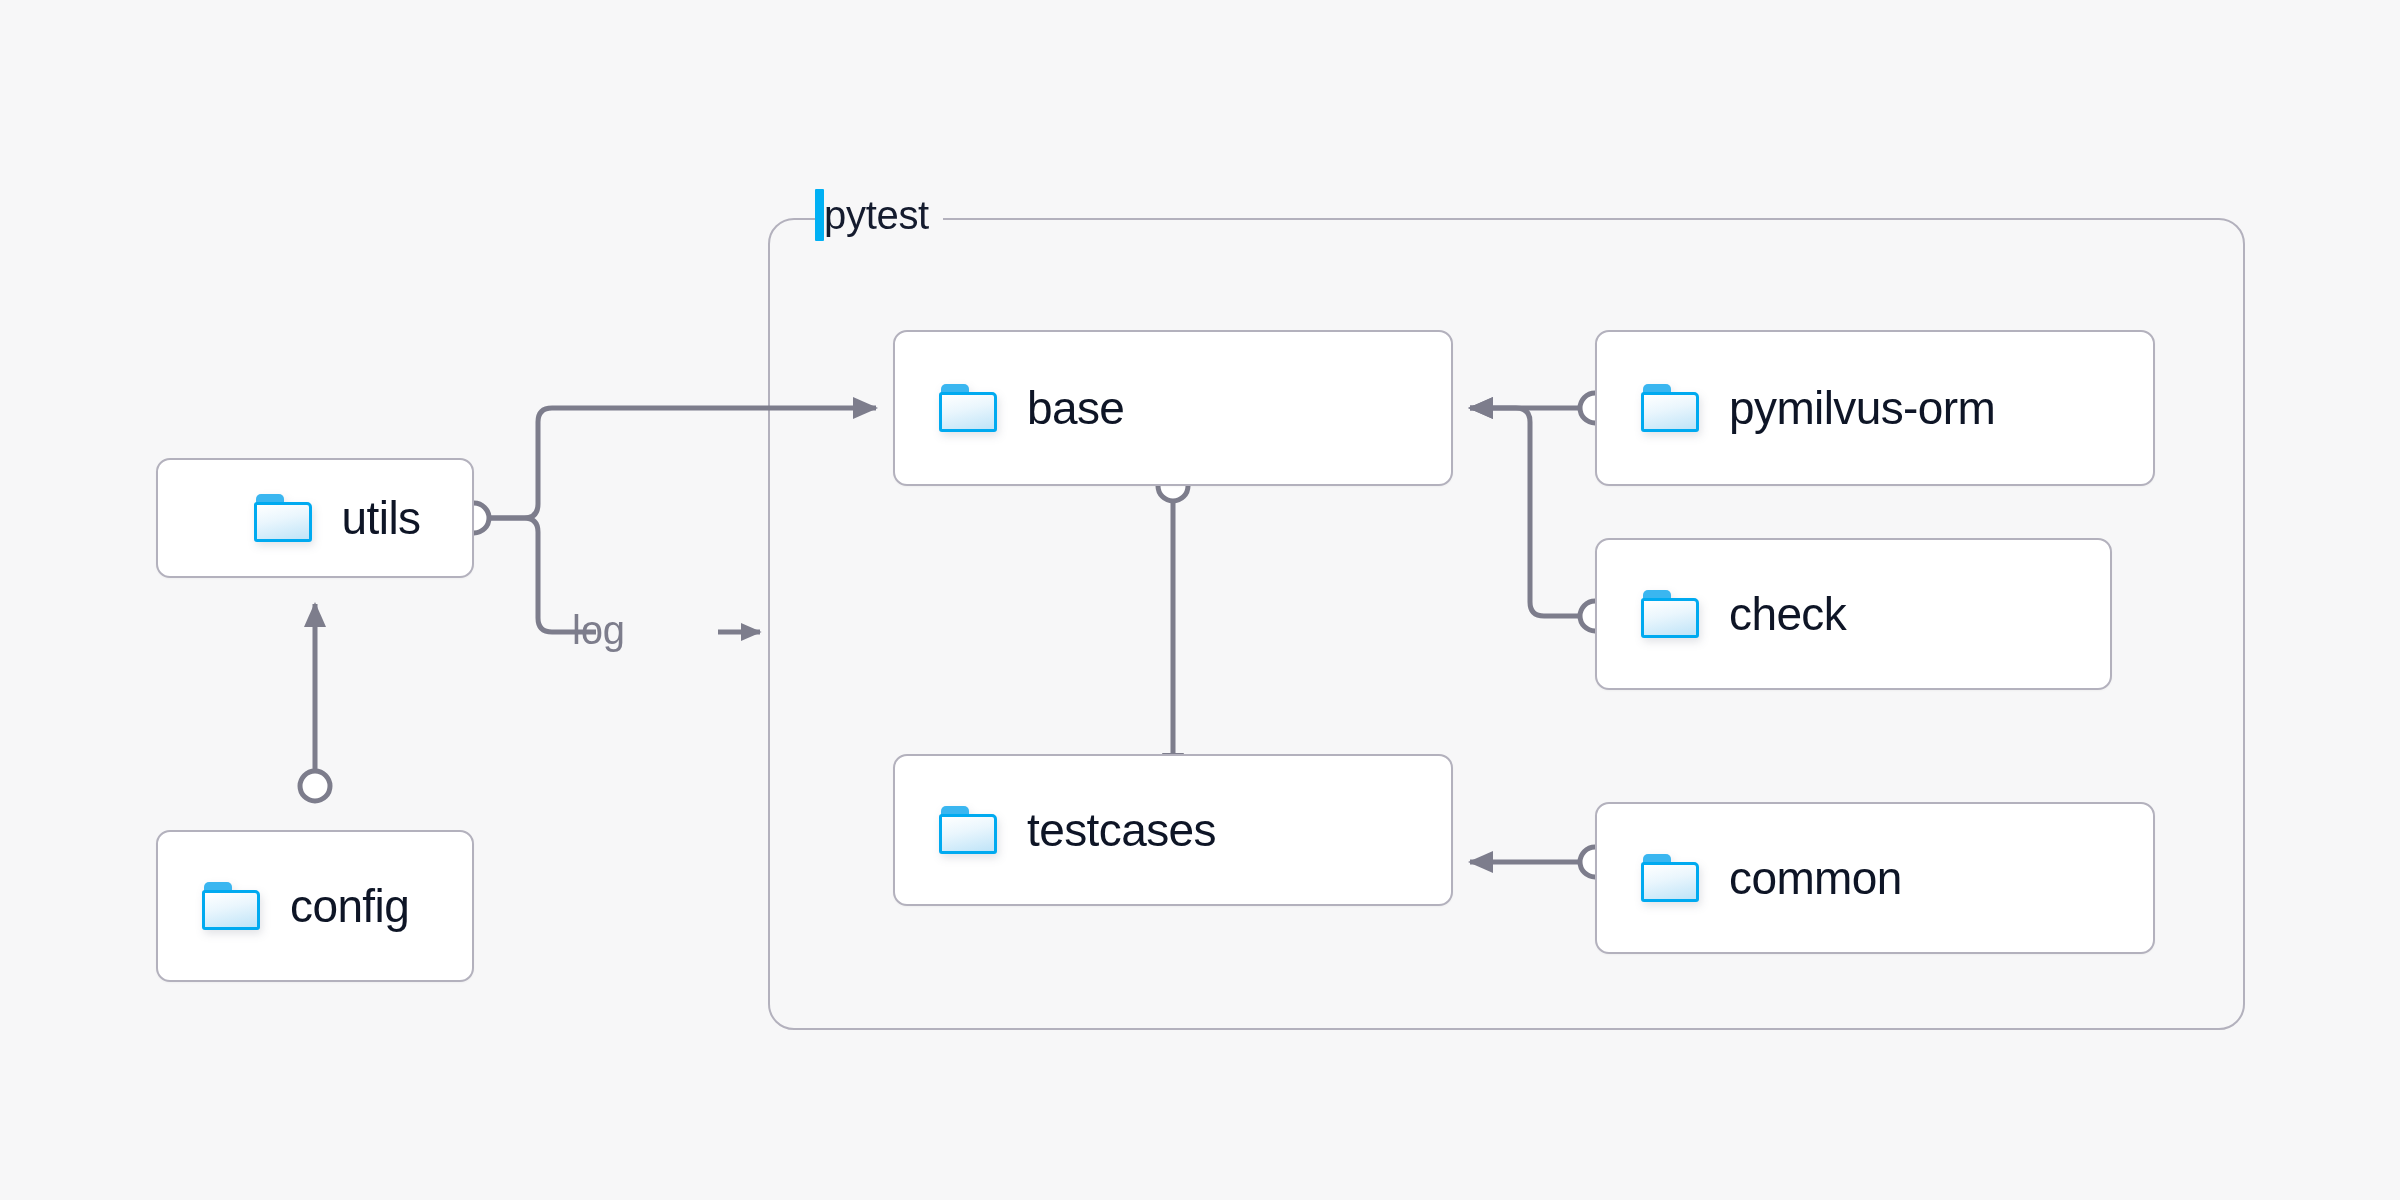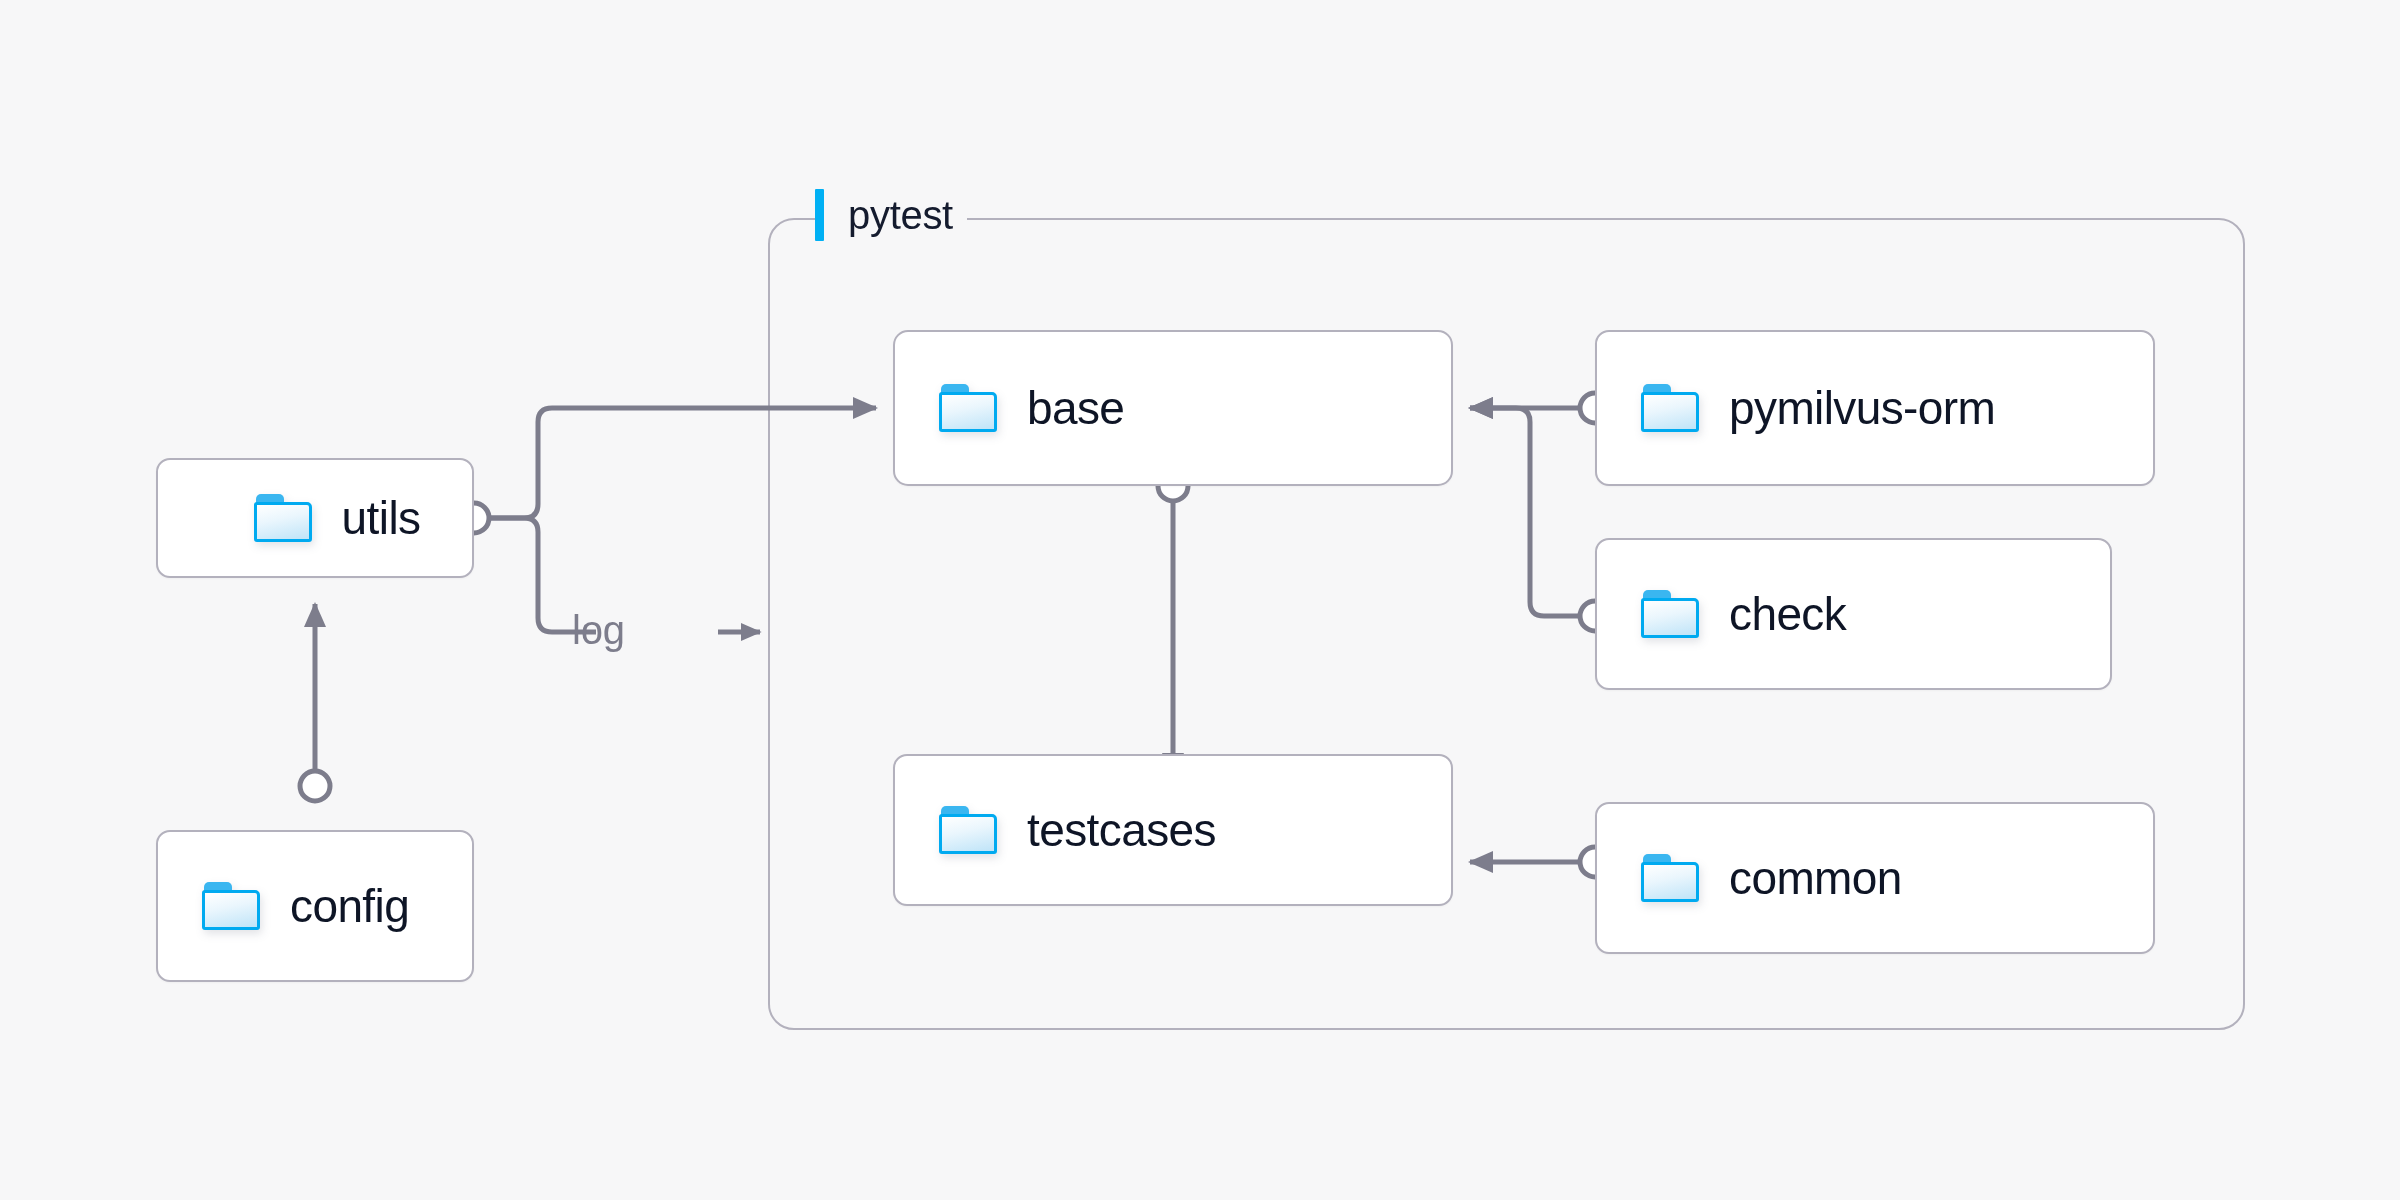--- a/index.html
+++ b/index.html
@@ -32,21 +32,21 @@
     border-radius: 26px;
     background: transparent;
   }
   .group-label {
     position: absolute;
     left: 815px;
     top: 185px;
     height: 60px;
     display: flex;
     align-items: center;
-    gap: 24px;
+    gap: 0;
     background: #f7f7f8;
     padding: 0 14px 0 0;
     z-index: 6;
   }
   .group-label-bar {
     width: 9px;
     height: 52px;
     background: #00b0f4;
     border-radius: 1px;
   }
@@ -108,21 +108,21 @@
     height: 40px;
     box-sizing: border-box;
     background: linear-gradient(168deg, #ffffff 0%, #eaf6fd 42%, #bfe4f8 100%);
     border: 3.5px solid #00aaf0;
     border-radius: 3px 5px 3px 3px;
   }
 
   
   #node-utils       { left: 156px;  top: 458px; width: 318px;  height: 120px; justify-content: center; }
   #node-config      { left: 156px;  top: 786px; width: 318px;  height: 152px; margin-top: 44px; }
-  #node-base        { left: 893px;  top: 330px; width: 560px;  height: 156px; border-radius: 15px; }
+  #node-base        { left: 893px;  top: 330px; width: 560px;  height: 156px; }
   #node-testcases   { left: 893px;  top: 754px; width: 560px;  height: 152px; }
   #node-pymilvus    { left: 1595px; top: 330px; width: 560px;  height: 156px; }
   #node-check       { left: 1595px; top: 538px; width: 517px;  height: 152px; }
   #node-common      { left: 1595px; top: 786px; width: 560px;  height: 152px; margin-top: 16px; }
 
   
   #edges {
     position: absolute;
     left: 0; top: 0;
     width: 2400px;

